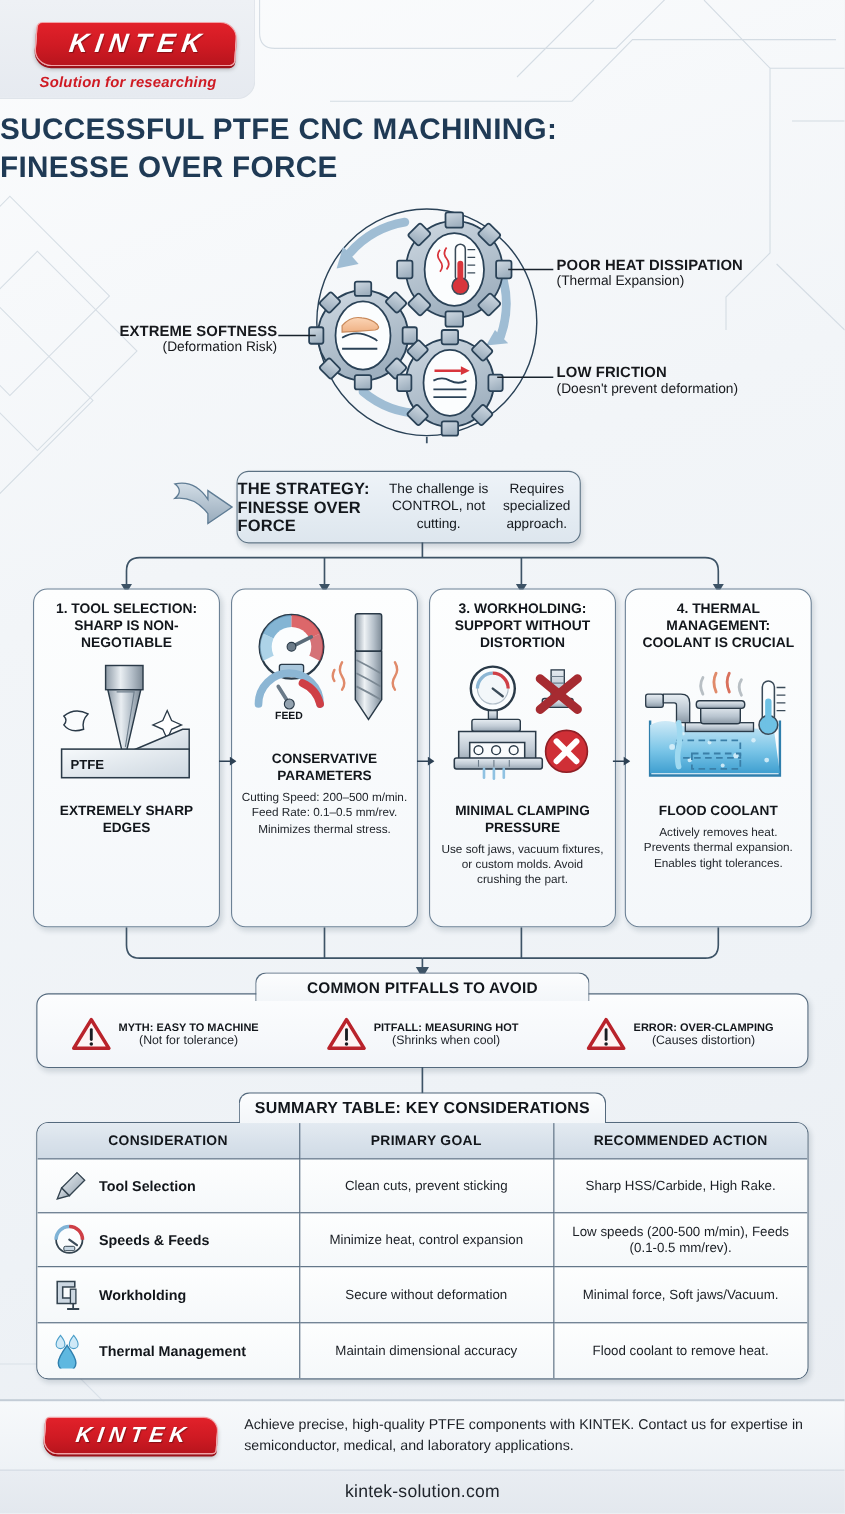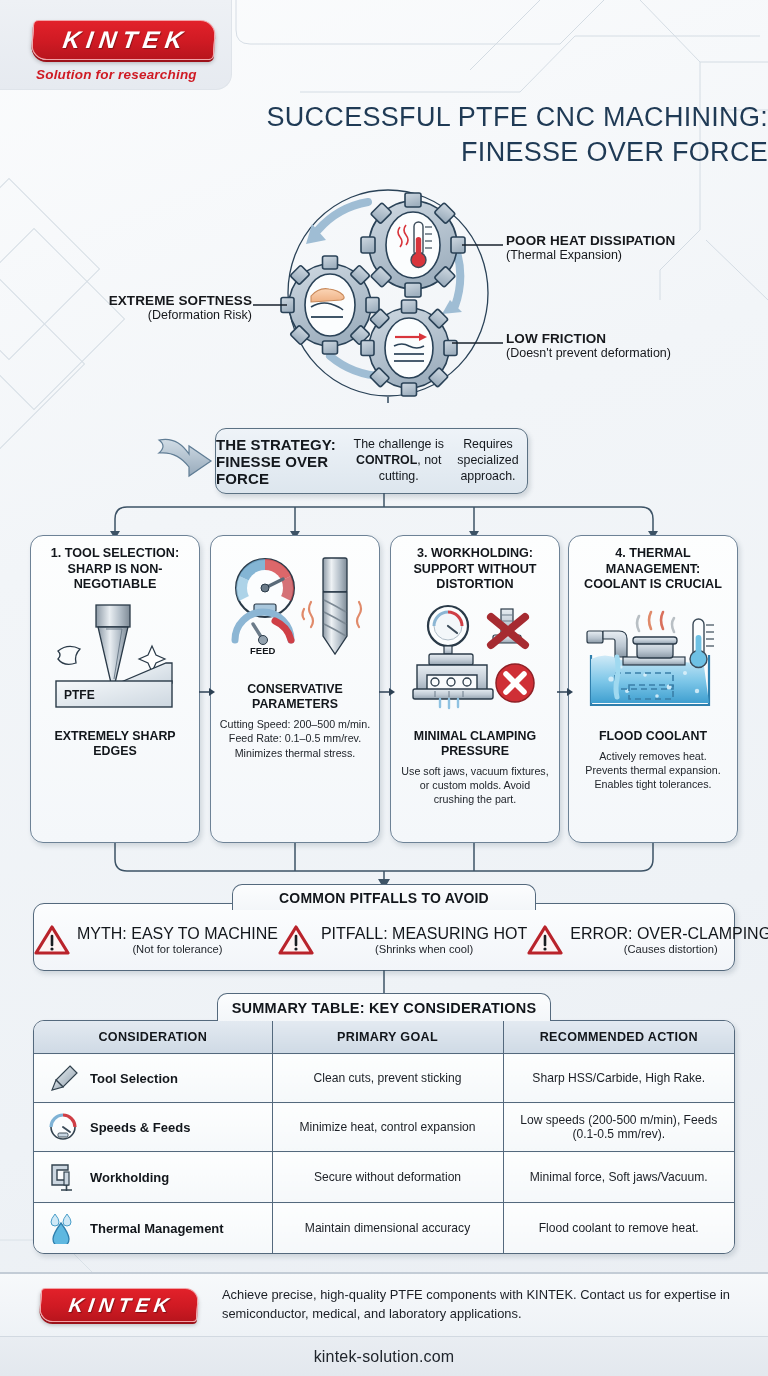--- a/index.html
+++ b/index.html
@@ -59,22 +59,22 @@
   }
   .logo-footer-badge span {
     transform: skewX(4deg) skewX(-8deg);
     color:#fff; font-weight:bold; font-size:20px; letter-spacing:5px;
     font-style:italic; text-shadow:1px 1px 1px rgba(0,0,0,.35); padding-left:4px;
   }
 
   
   .title {
     position:absolute; top:100px; left:0; width:768px;
-    text-align:right; color:#1f3a55;
-    font-size:27px; font-weight:normal; line-height:1.28;
+    text-align:left; color:#1f3a55;
+    font-size:27px; font-weight:bold; line-height:1.28;
     letter-spacing:.3px;
   }
 
   
   .gears { position:absolute; top:188px; left:0; width:768px; height:210px; }
   .lbl { position:absolute; color:#16181c; }
   .lbl .t { font-size:13.5px; font-weight:bold; letter-spacing:.1px; white-space:nowrap;}
   .lbl .s { font-size:12.5px; white-space:nowrap; }
   .lbl.right { text-align:left; }
   .lbl.left  { text-align:right; }
@@ -83,21 +83,21 @@
   .strategy {
     position:absolute; top:428px; left:215px; width:313px; height:66px;
     background: linear-gradient(180deg,#eef3f8 0%,#dde6ee 100%);
     border:1.6px solid #5b7183; border-radius:11px;
     box-shadow: 2px 3px 5px rgba(40,60,80,.18);
     display:flex; flex-direction:row; align-items:center; justify-content:flex-start;
     color:#14181d;
   }
   .strategy .h { font-size:15px; font-weight:bold; letter-spacing:.1px; }
   .strategy .l { font-size:12.4px; line-height:1.28; text-align:center; }
-  .strategy .l b { font-weight:bold; }
+  .strategy .l b { font-weight:normal; }
 
   
   .cards { position:absolute; top:535px; left:0; width:768px; height:310px; }
   .card {
     position:absolute; top:0; width:170px; height:308px;
     background: linear-gradient(180deg,#fdfefe 0%,#f4f7fa 100%);
     border:1.5px solid #6d8296; border-radius:13px;
     box-shadow: 2px 3px 5px rgba(40,60,80,.16);
     padding:10px 8px 8px;
     display:flex; flex-direction:column; align-items:center;
@@ -126,21 +126,21 @@
   }
   .pitfalls-cap {
     position:absolute; top:884px; left:232px; width:304px; height:26px;
     background: linear-gradient(180deg,#fcfdfe 0%,#f3f6f9 100%);
     border:1.5px solid #54697d; border-bottom:none;
     border-radius:10px 10px 0 0;
     display:flex; align-items:center; justify-content:center;
     font-size:14px; font-weight:bold; color:#12161b; letter-spacing:.2px; z-index:3;
   }
   .pit { display:flex; align-items:center; gap:7px; }
-  .pit .tx .t { font-size:16px; font-weight:normal; color:#12161b; white-space:nowrap;}
+  .pit .tx .t { font-size:10px; font-weight:bold; color:#12161b; white-space:nowrap;}
   .pit .tx .s { font-size:11.2px; color:#22262c; white-space:nowrap;}
 
   
   .summary-cap {
     position:absolute; top:993px; left:217px; width:334px; height:28px;
     background: linear-gradient(180deg,#fcfdfe 0%,#f3f6f9 100%);
     border:1.5px solid #54697d; border-bottom:none; border-radius:10px 10px 0 0;
     display:flex; align-items:center; justify-content:center;
     font-size:14.5px; font-weight:bold; color:#12161b; letter-spacing:.2px; z-index:3;
   }

